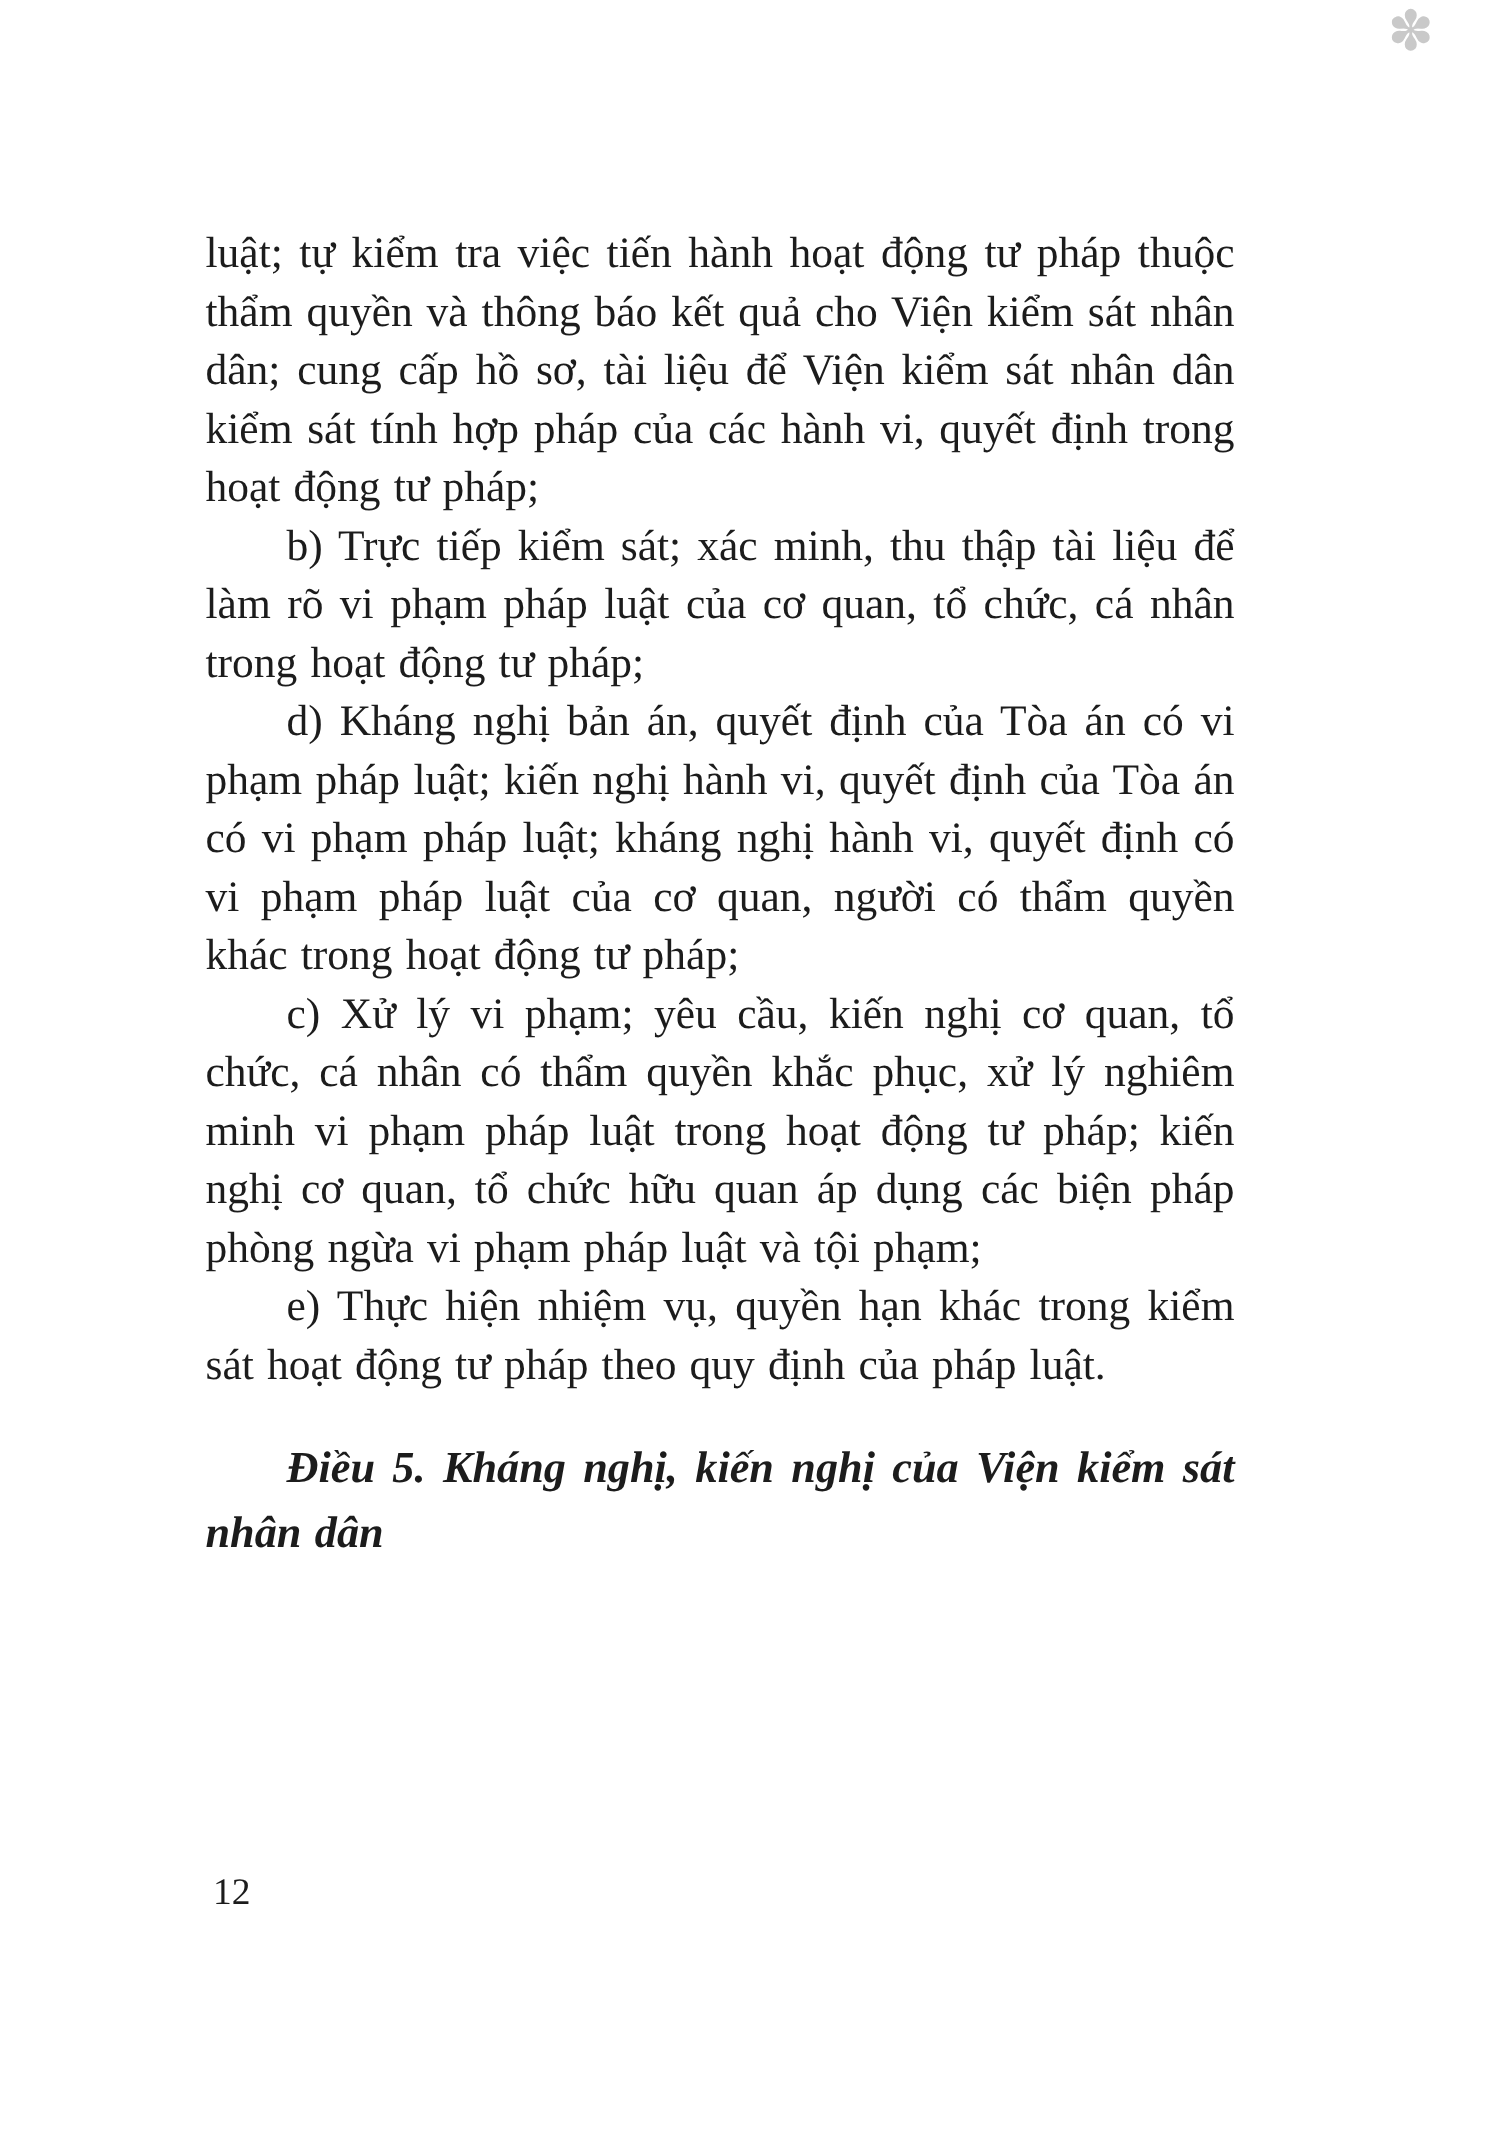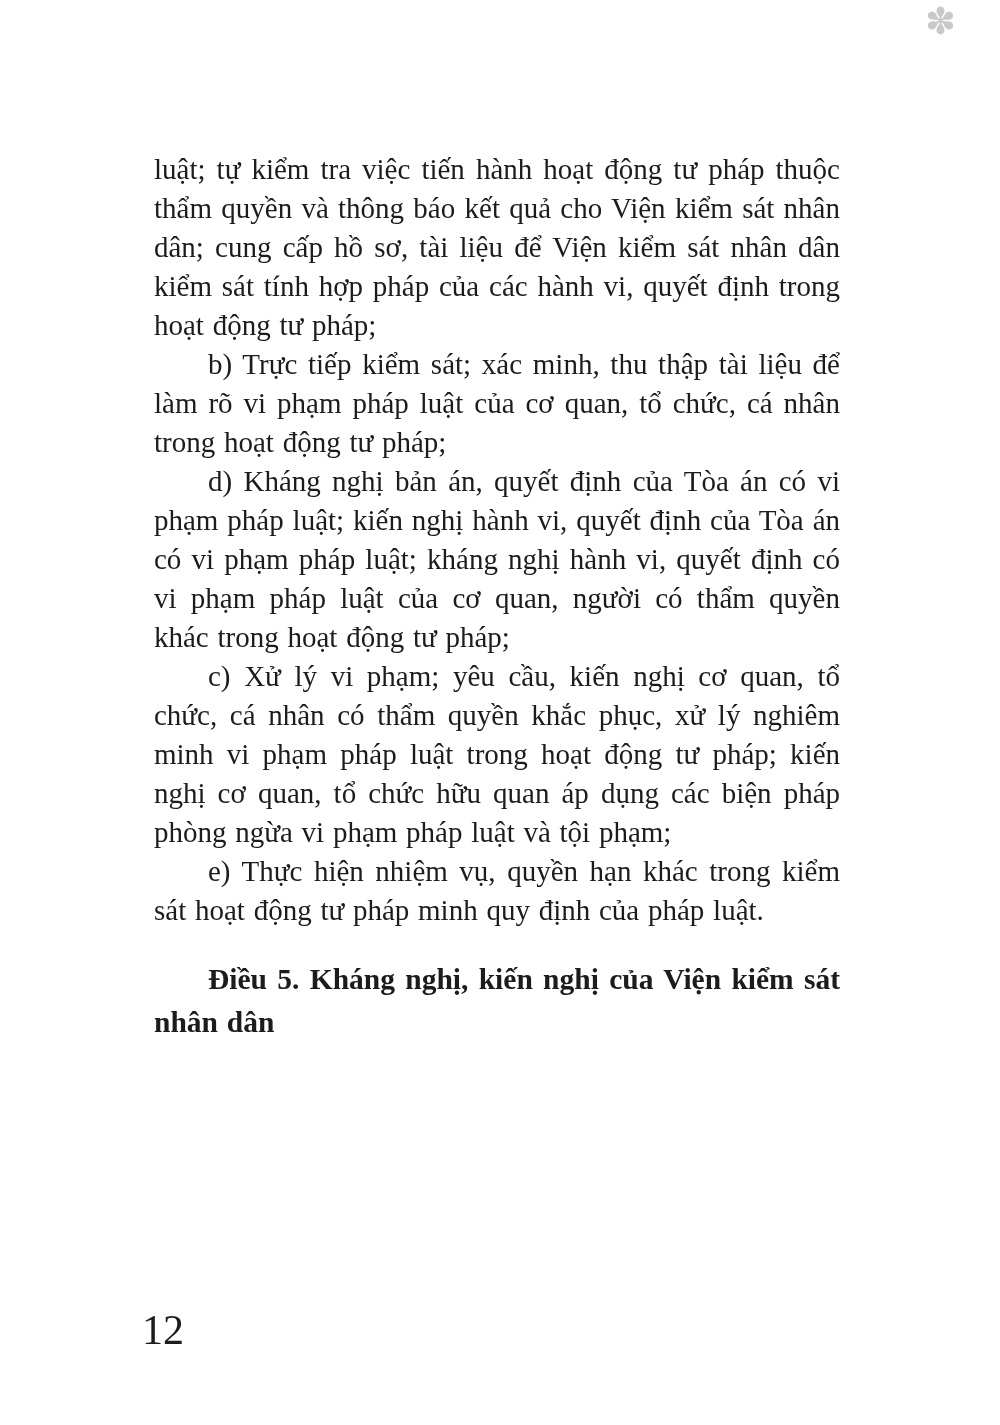--- a/index.html
+++ b/index.html
@@ -20,21 +20,21 @@
     position: absolute;
     left: 925px;
     top: 2px;
     font-size: 37px;
     line-height: 40px;
     color: #c9c9c9;
     user-select: none;
   }
   .textblock {
     position: absolute;
-    left: 154px;
+    left: 137px;
     top: 150px;
     width: 686px;
     font-size: 29px;
     line-height: 39px;
     text-align: justify;
     word-spacing: 1.5px;
   }
   .textblock p {
     margin: 0;
     padding: 0;
@@ -43,43 +43,44 @@
   .textblock p.no-indent {
     text-indent: 0;
   }
   .textblock h2.article-heading {
     font-size: 29.5px;
     line-height: 43px;
     font-weight: 700;
     margin: 28px 0 9px 0;
     text-indent: 54px;
     text-align: justify;
+    font-style: italic;
   }
   .pagenum {
     position: absolute;
     left: 142px;
-    top: 1312px;
-    font-size: 42px;
+    top: 1244px;
+    font-size: 25px;
     line-height: 36px;
     font-family: Liberation Serif, serif;
   }
 </style>
 </head>
 <body>
 
 <div class="page">
 
   <div class="flower">✽</div>
 
   <div class="textblock">
     <p class="no-indent">luật; tự kiểm tra việc tiến hành hoạt động tư pháp thuộc thẩm quyền và thông báo kết quả cho Viện kiểm sát nhân dân; cung cấp hồ sơ, tài liệu để Viện kiểm sát nhân dân kiểm sát tính hợp pháp của các hành vi, quyết định trong hoạt động tư pháp;</p>
     <p>b) Trực tiếp kiểm sát; xác minh, thu thập tài liệu để làm rõ vi phạm pháp luật của cơ quan, tổ chức, cá nhân trong hoạt động tư pháp;</p>
     <p>d) Kháng nghị bản án, quyết định của Tòa án có vi phạm pháp luật; kiến nghị hành vi, quyết định của Tòa án có vi phạm pháp luật; kháng nghị hành vi, quyết định có vi phạm pháp luật của cơ quan, người có thẩm quyền khác trong hoạt động tư pháp;</p>
     <p>c) Xử lý vi phạm; yêu cầu, kiến nghị cơ quan, tổ chức, cá nhân có thẩm quyền khắc phục, xử lý nghiêm minh vi phạm pháp luật trong hoạt động tư pháp; kiến nghị cơ quan, tổ chức hữu quan áp dụng các biện pháp phòng ngừa vi phạm pháp luật và tội phạm;</p>
-    <p>e) Thực hiện nhiệm vụ, quyền hạn khác trong kiểm sát hoạt động tư pháp minh quy định của pháp luật.</p>
+    <p>e) Thực hiện nhiệm vụ, quyền hạn khác trong kiểm sát hoạt động tư pháp theo quy định của pháp luật.</p>
 
     <h2 class="article-heading">Điều 5. Kháng nghị, kiến nghị của Viện kiểm sát nhân dân</h2>
 
   </div>
 
   <div class="pagenum">12</div>
 
 </div>
 
 </body></html>

